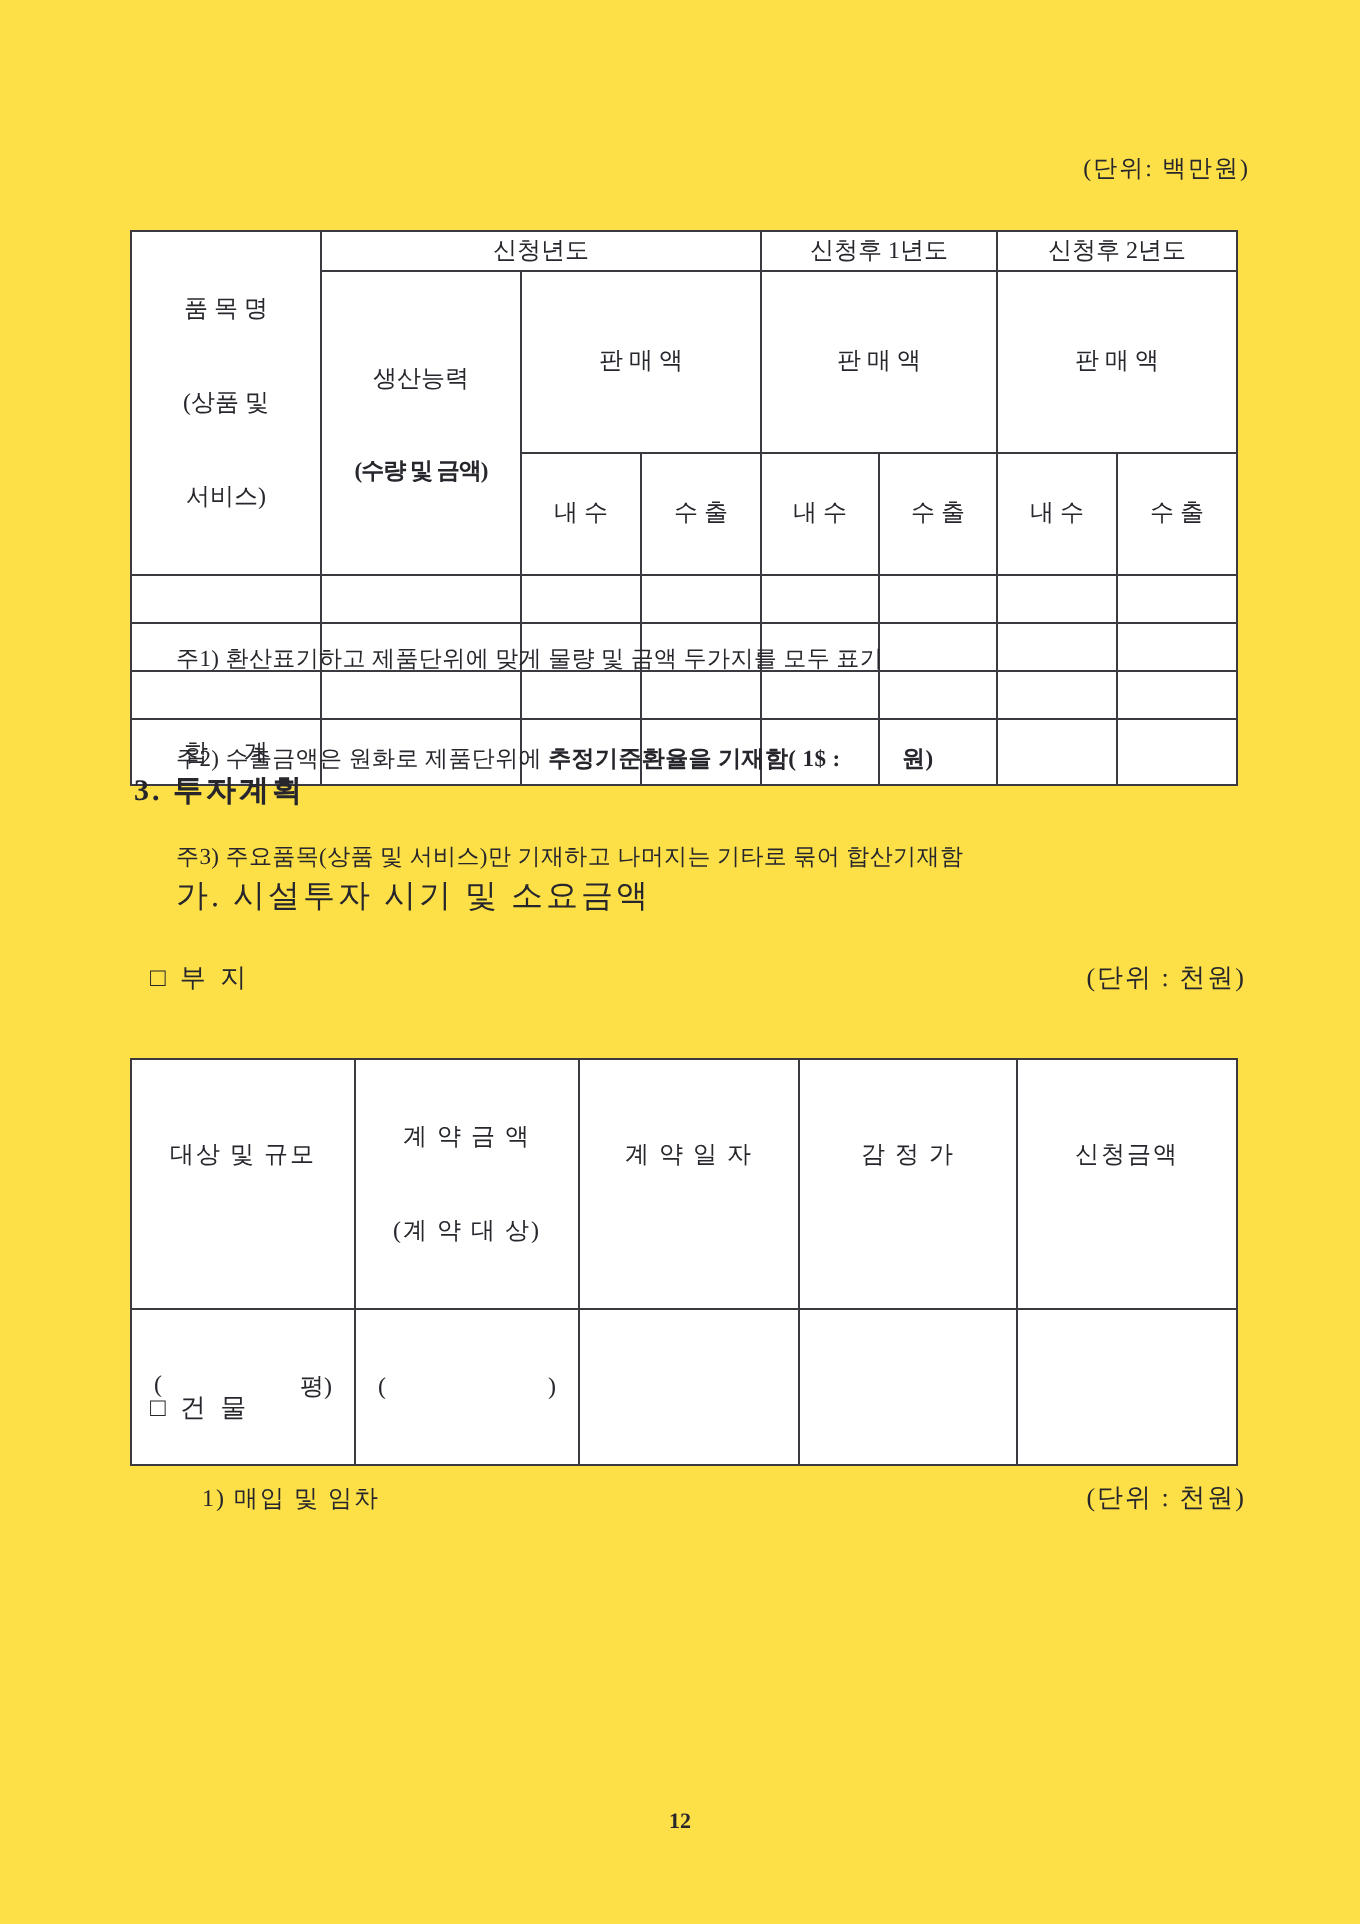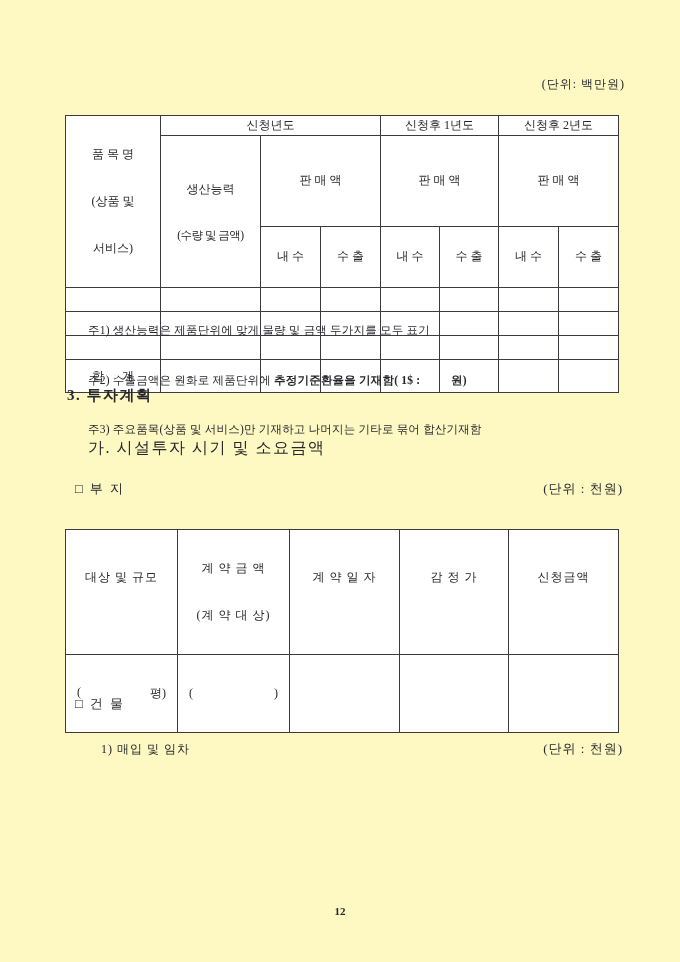--- a/index.html
+++ b/index.html
@@ -1,41 +1,41 @@
 <!DOCTYPE html>
 <html><head>
 <meta charset="utf-8">
 <style>
   * { margin:0; padding:0; box-sizing:border-box; }
   html,body { background:#ffffff; }
   .page {
     position:relative;
     width:680px; height:962px;
-    background:#fef9c3;
+    background:#fde047;
     font-family:"Liberation Serif","DejaVu Sans",serif;
     color:#26262c;
     overflow:hidden;
   }
 
   .unit-top {
     position:absolute; top:76px; right:55px;
     font-size:12px; letter-spacing:1px; white-space:pre;
   }
 
   table { border-collapse:collapse; table-layout:fixed; position:absolute; background:#fff; }
   td { border:1px solid #3a3a40; text-align:center; vertical-align:middle;
        font-size:12px; padding:0 2px; overflow:hidden; white-space:pre; }
 
   .sales-table { top:115px; left:65px; width:553px; border:1.5px solid #3a3a40; }
   .sales-table tr.h-r1 td { height:20px; }
   .sales-table tr.h-r2 td { height:21px; }
   .sales-table tr.h-r3 td { height:21px; }
   .sales-table tr.body-row td { height:24px; }
   .sales-table tr.total-row td { height:33px; }
-  .sales-table .small { font-size:11.5px; letter-spacing:-0.5px; }
+  .sales-table .small { font-size:11.5px; letter-spacing:-0.5px;font-weight:bold; }
 
   .notes {
     position:absolute; top:289px; left:88px;
     font-size:11.5px; line-height:16.5px; white-space:pre;
     letter-spacing:0.2px;
   }
   .notes .b { font-weight:bold; }
 
   .section-title {
     position:absolute; top:386px; left:67px;
@@ -152,21 +152,21 @@
           <td></td>
       <td></td>
           <td></td>
       <td></td>
           <td></td>
     </tr>
   </tbody>
     </table>
 
   <div class="notes">
-    <div class="note-line"><span>주1) 생산능력은 제품단위에 맞게 물량 및 금액 두가지를 모두 표기</span><span class="b"></span></div>
+    <div class="note-line"><span>주1) 환산표기하고 제품단위에 맞게 물량 및 금액 두가지를 모두 표기</span><span class="b"></span></div>
     <div class="note-line"><span>주2) 수출금액은 원화로 제품단위에 </span><span class="b">추정기준환율을 기재함( 1$ :          원)</span></div>
     <div class="note-line"><span>주3) 주요품목(상품 및 서비스)만 기재하고 나머지는 기타로 묶어 합산기재함</span><span class="b"></span></div>
   </div>
 
   <div class="section-title">3. 투자계획</div>
   <div class="subsection">가. 시설투자 시기 및 소요금액</div>
 
   <div class="label-row site-row">
     <span class="bullet">□</span>
     <span>부  지</span>

